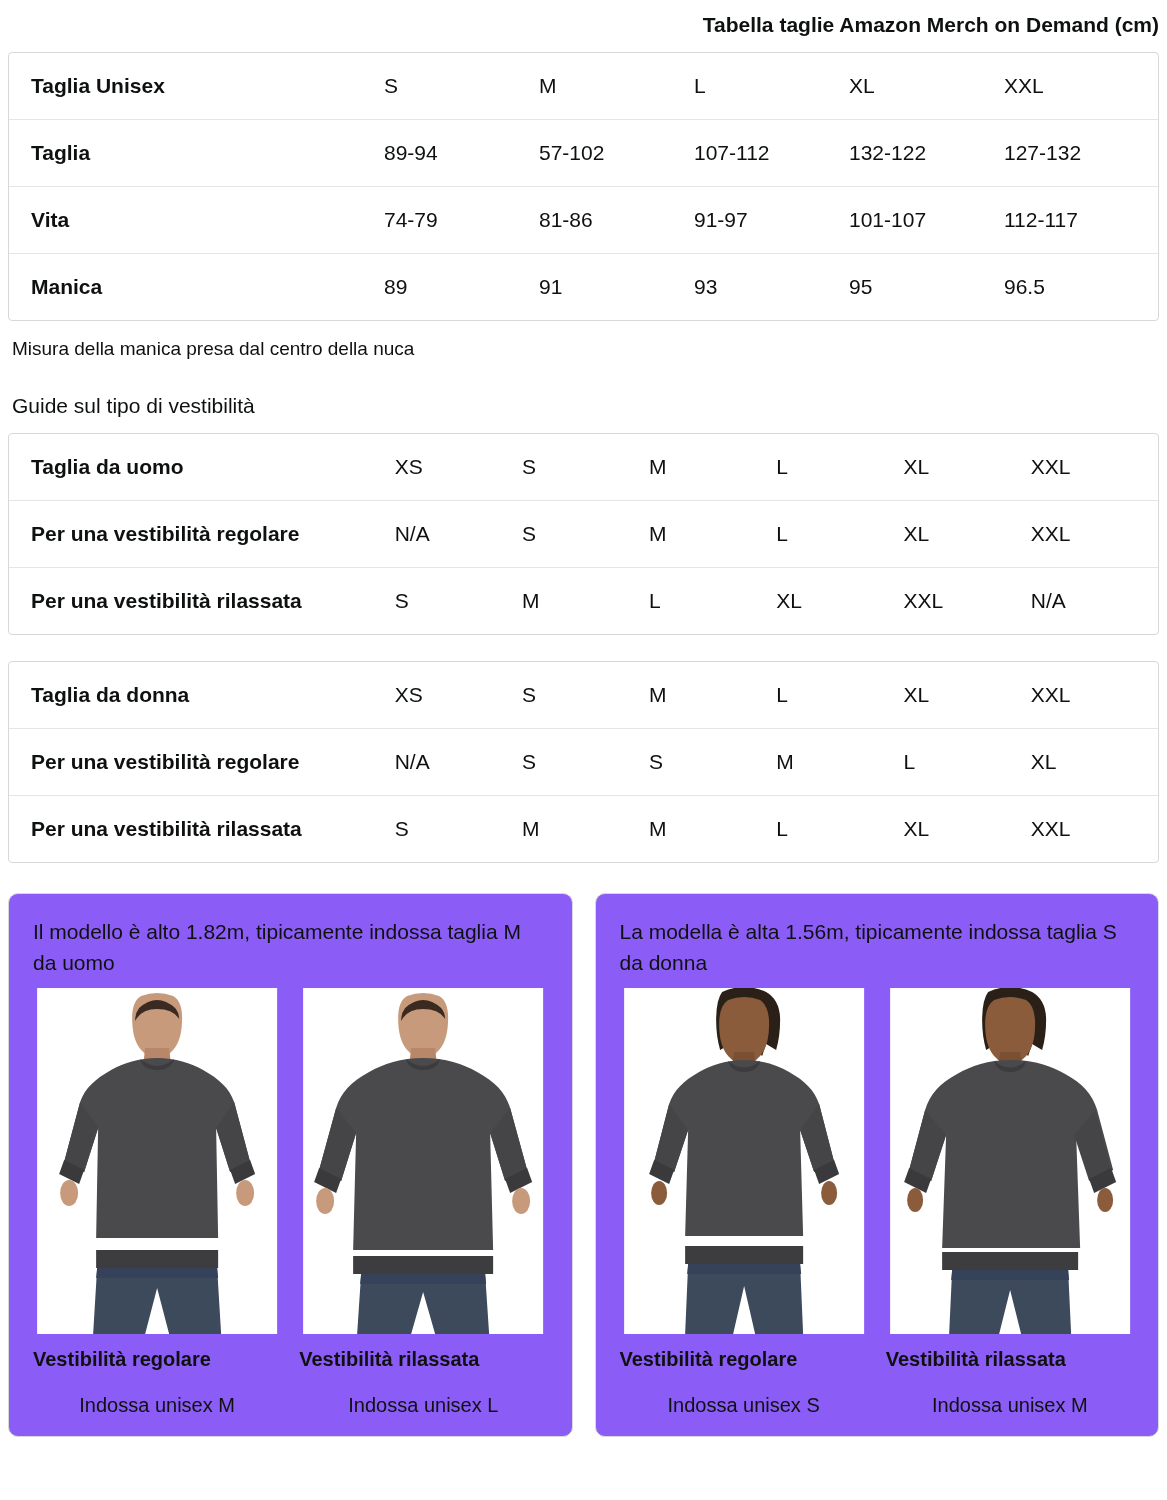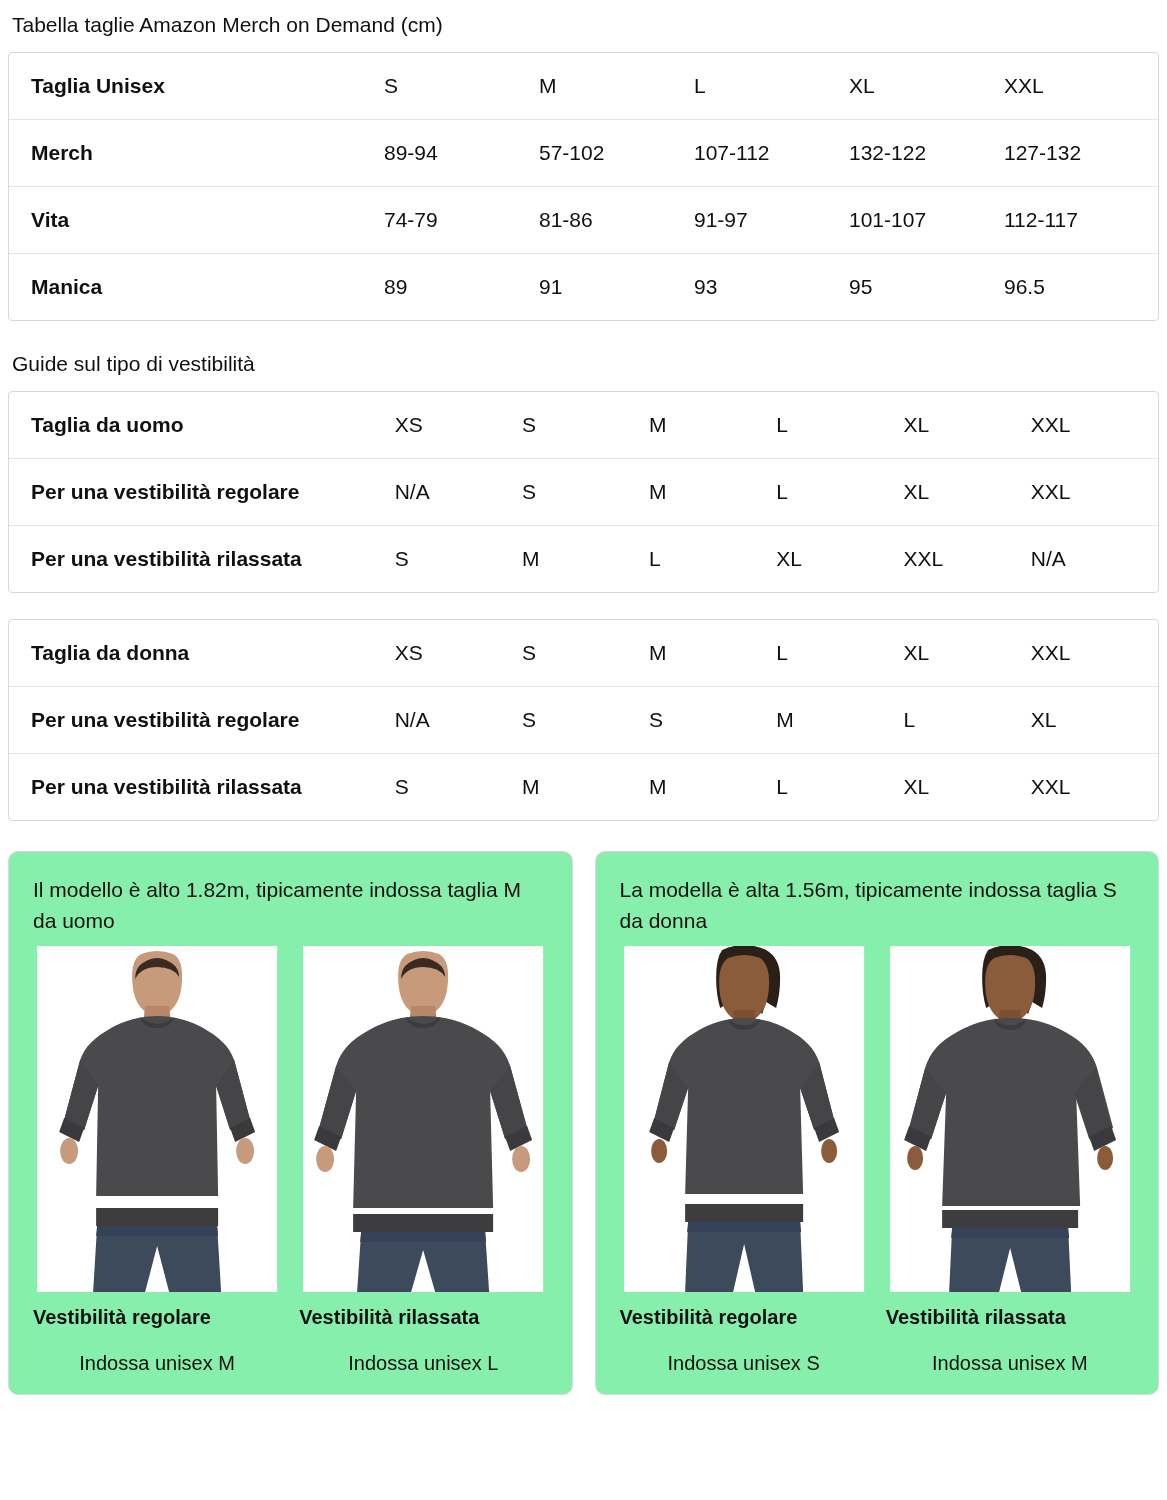--- a/index.html
+++ b/index.html
@@ -17,21 +17,22 @@
     width: 1167px;
     box-sizing: border-box;
     padding: 6px 8px 14px 8px;
   }
 
   .caption {
     font-size: 21px;
     line-height: 30px;
     color: #0f1111;
     margin: 4px 0 12px 4px;
-    font-weight: 400;
+    font-weight: 700;
+    text-align: right;
   }
   .note {
     font-size: 19px;
     line-height: 28px;
     color: #0f1111;
     margin: 14px 0 0 4px;
     font-weight: 400;
   }
   .subhead {
     font-size: 21px;
@@ -84,21 +85,21 @@
     display: flex;
     gap: 22px;
     margin-top: 30px;
   }
   .card {
     border: 1px solid #d5d9d9;
     border-radius: 10px;
     box-sizing: border-box;
     width: 565px;
     padding: 22px 24px 18px 24px;
-    background: #86efac;
+    background: #8b5cf6;
   }
   .card-title {
     font-size: 21px;
     line-height: 31px;
     color: #0f1111;
     margin-bottom: 10px;
   }
   .figs {
     display: flex;
     gap: 18px;
@@ -152,21 +153,21 @@
       <tbody>
         <tr>
           <th class="rowhead">Taglia Unisex</th>
           <th>S</th>
           <th>M</th>
           <th>L</th>
           <th>XL</th>
           <th>XXL</th>
         </tr>
         <tr>
-          <td class="rowhead">Merch</td>
+          <td class="rowhead">Taglia</td>
           <td>89-94</td>
           <td>57-102</td>
           <td>107-112</td>
           <td>132-122</td>
           <td>127-132</td>
         </tr>
         <tr>
           <td class="rowhead">Vita</td>
           <td>74-79</td>
           <td>81-86</td>
@@ -179,20 +180,21 @@
           <td>89</td>
           <td>91</td>
           <td>93</td>
           <td>95</td>
           <td>96.5</td>
         </tr>
       </tbody>
     </table>
   </div>
 
+  <div class="note">Misura della manica presa dal centro della nuca</div>
 
   <div class="subhead">Guide sul tipo di vestibilità</div>
 
   <div class="tablewrap">
     <table class="t-fit">
       <colgroup>
         <col class="c0">
           <col class="cx">
           <col class="cx">
           <col class="cx">

